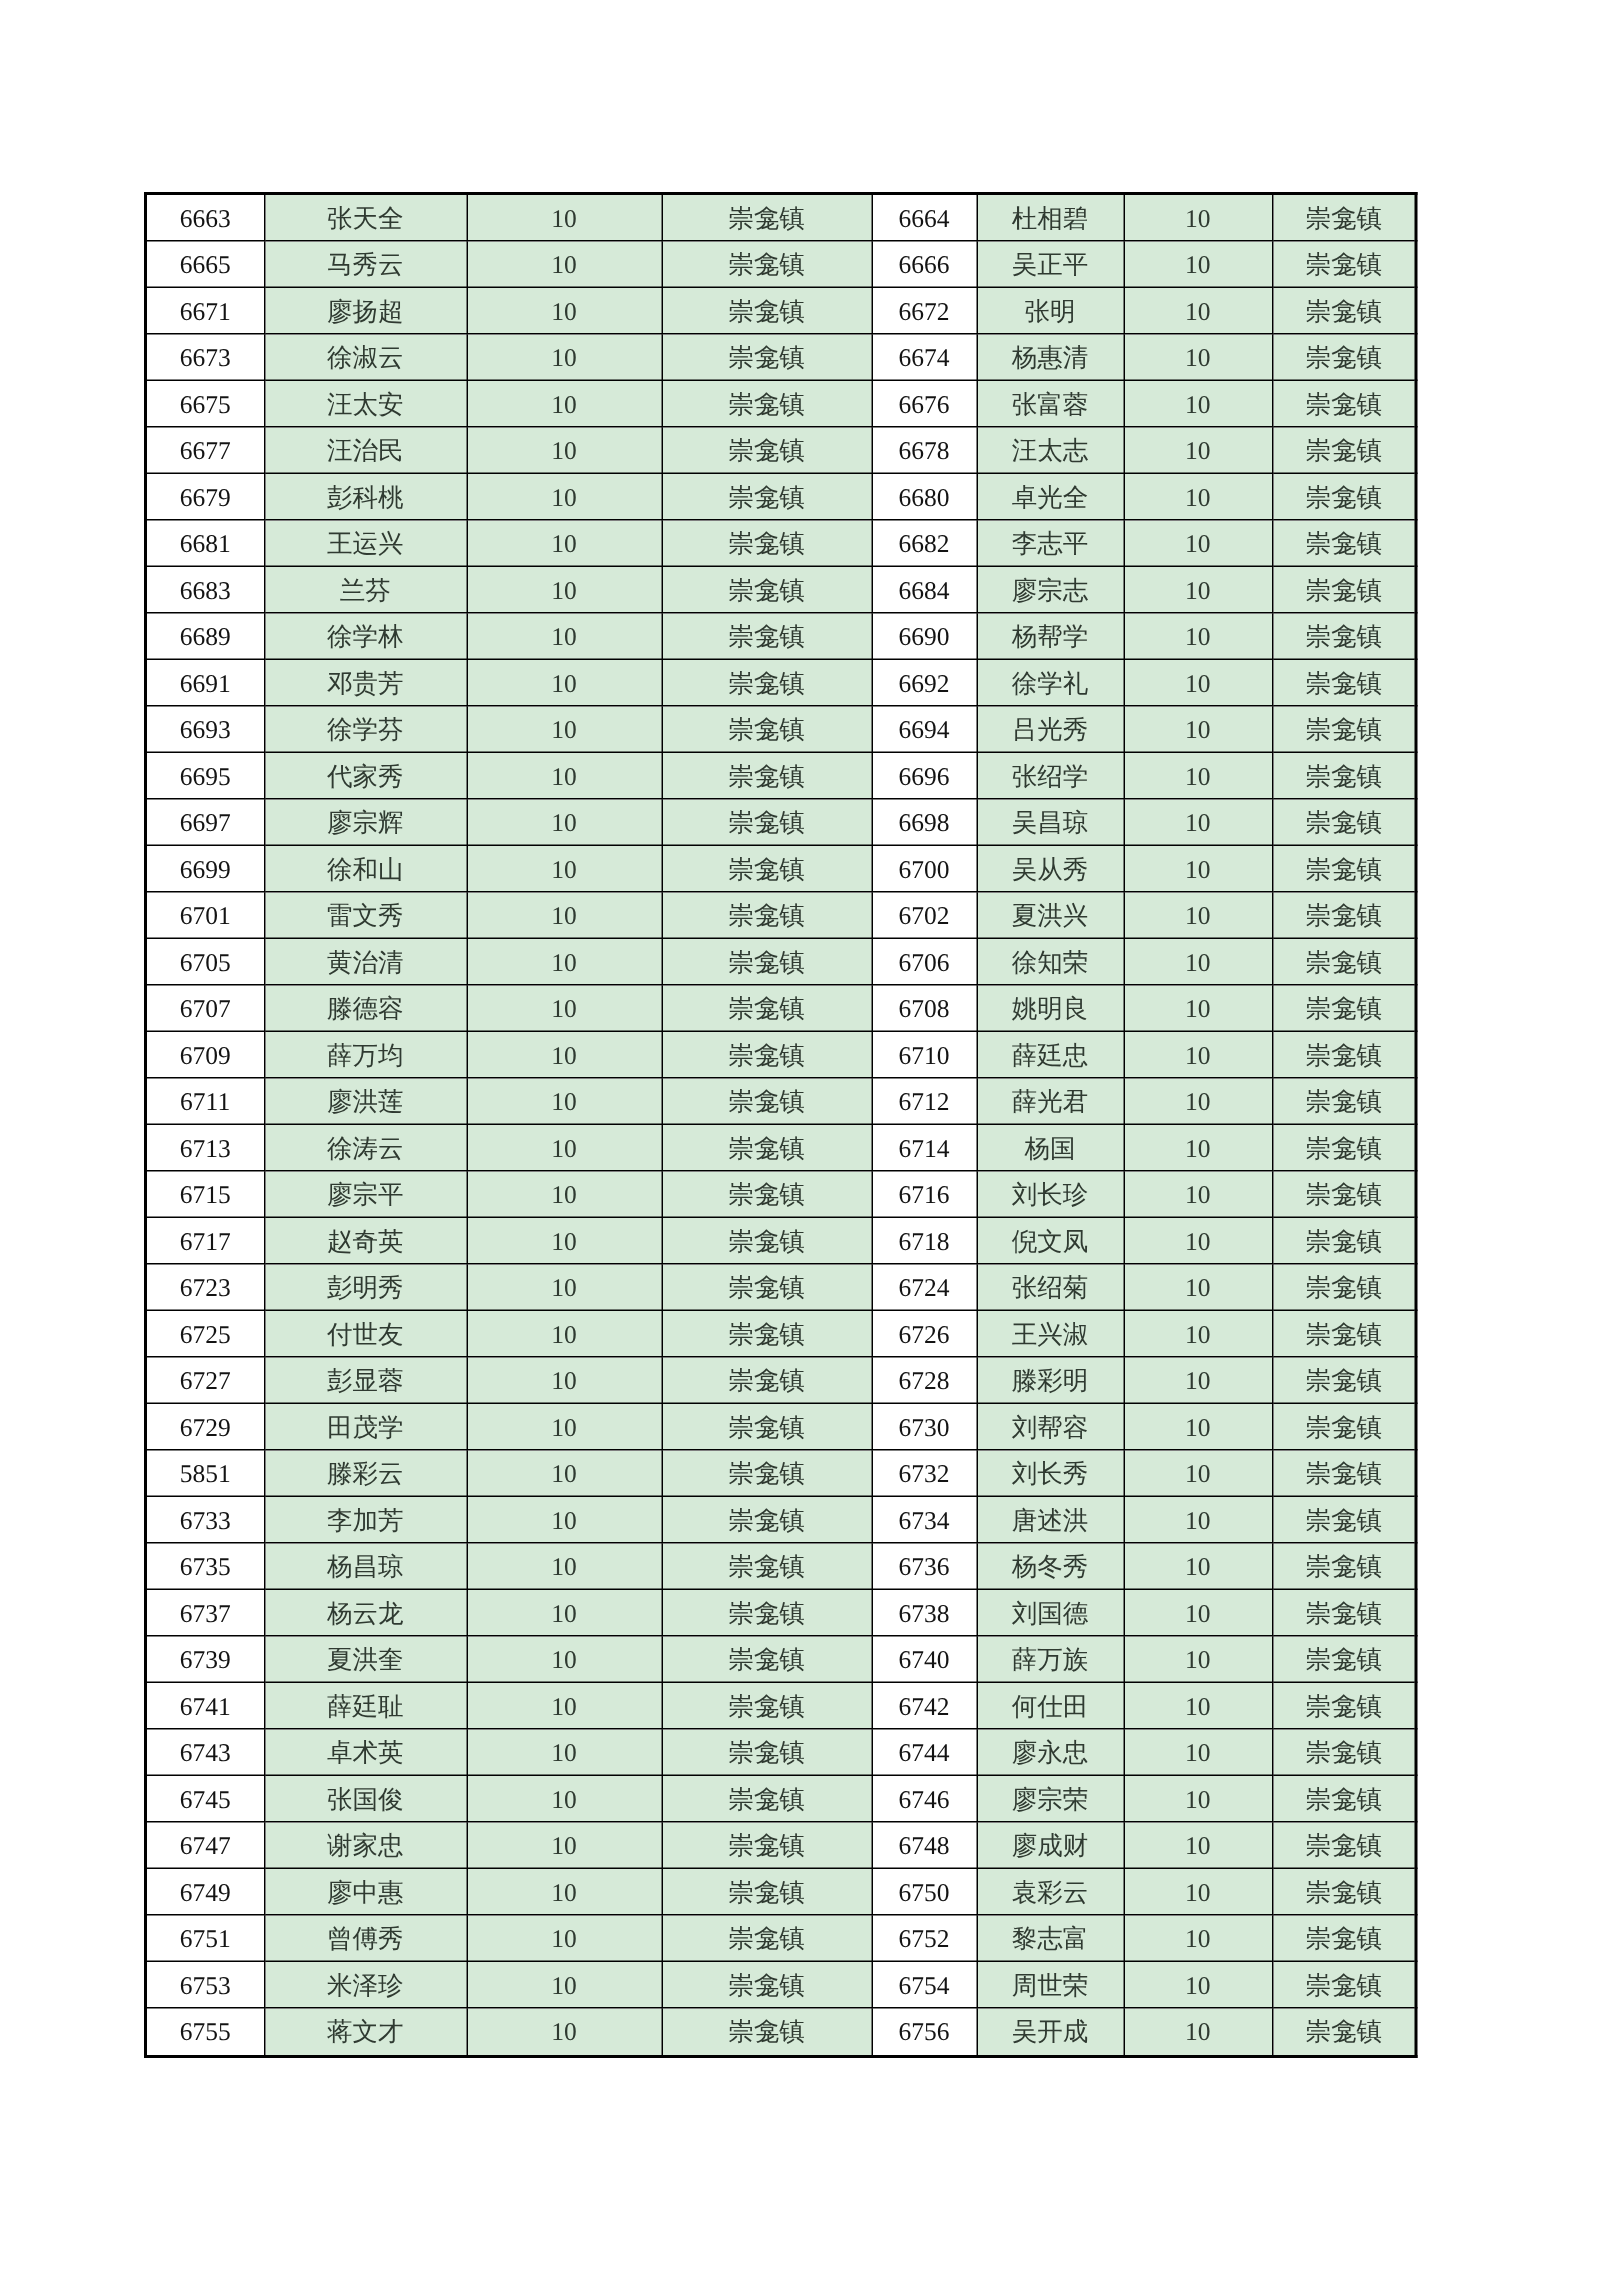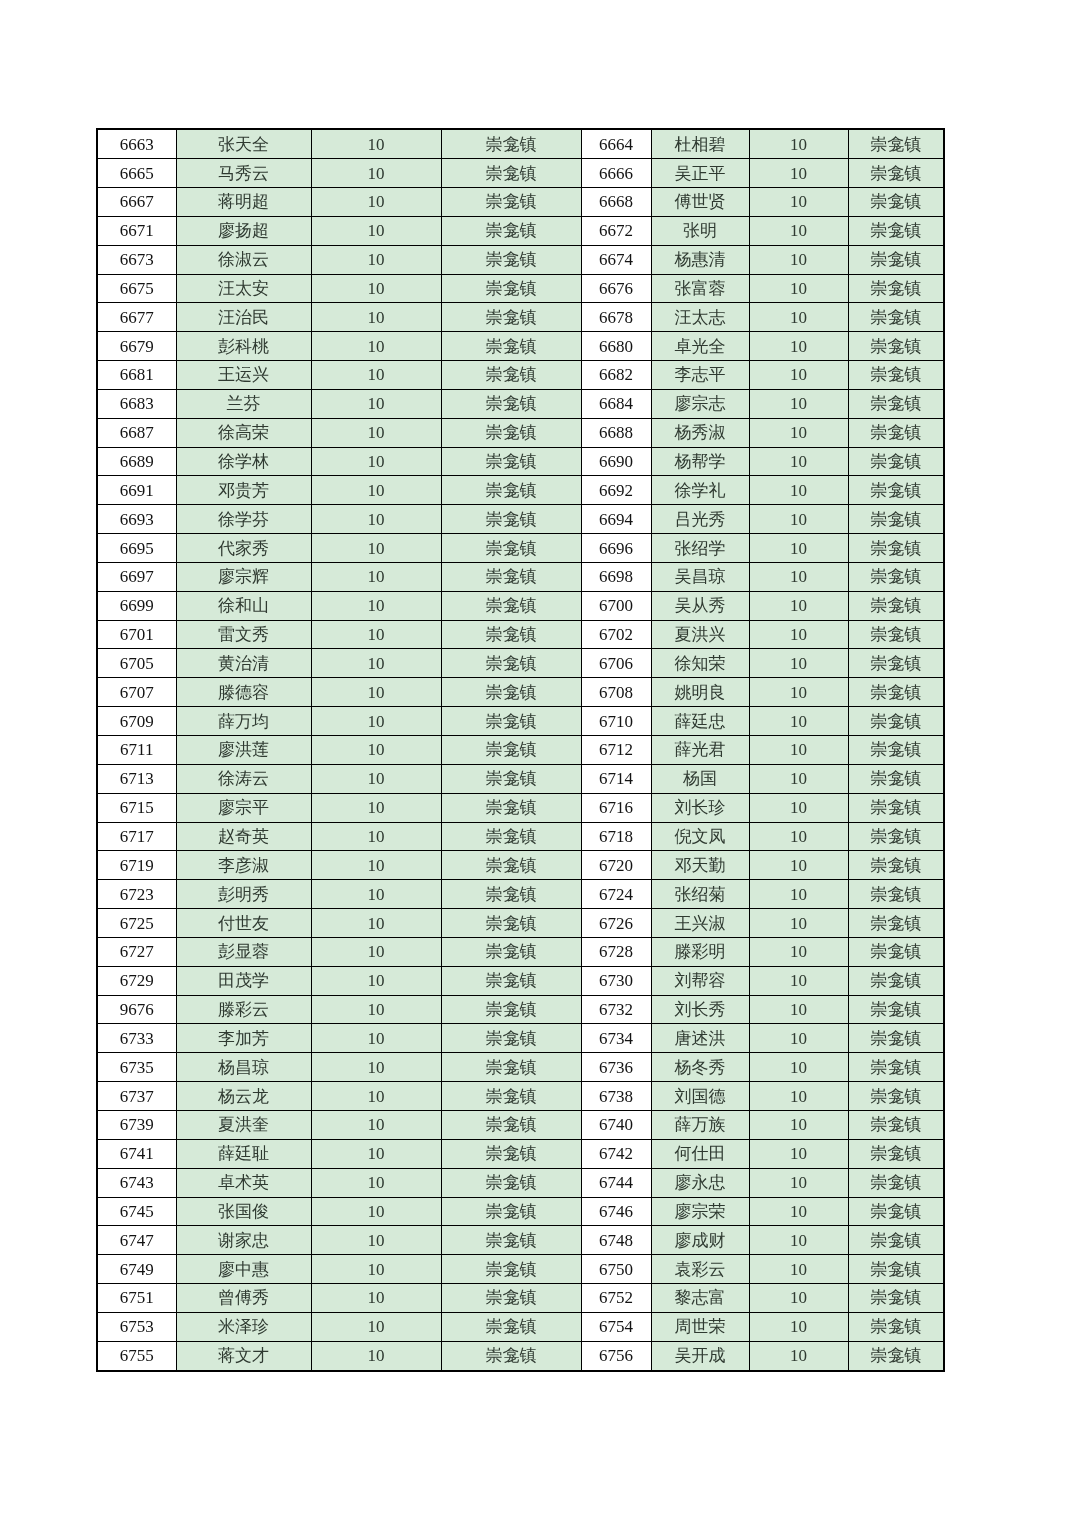--- a/index.html
+++ b/index.html
@@ -76,30 +76,20 @@
           <td class="cell-white">6665</td>
           <td class="cell-green">马秀云</td>
           <td class="cell-green">10</td>
           <td class="cell-green">崇龛镇</td>
           <td class="cell-white">6666</td>
           <td class="cell-green">吴正平</td>
           <td class="cell-green">10</td>
           <td class="cell-green">崇龛镇</td>
         </tr>
         <tr>
-          <td class="cell-white">6667</td>
-          <td class="cell-green">蒋明超</td>
-          <td class="cell-green">10</td>
-          <td class="cell-green">崇龛镇</td>
-          <td class="cell-white">6668</td>
-          <td class="cell-green">傅世贤</td>
-          <td class="cell-green">10</td>
-          <td class="cell-green">崇龛镇</td>
-        </tr>
-        <tr>
           <td class="cell-white">6671</td>
           <td class="cell-green">廖扬超</td>
           <td class="cell-green">10</td>
           <td class="cell-green">崇龛镇</td>
           <td class="cell-white">6672</td>
           <td class="cell-green">张明</td>
           <td class="cell-green">10</td>
           <td class="cell-green">崇龛镇</td>
         </tr>
         <tr>
@@ -156,30 +146,20 @@
           <td class="cell-white">6683</td>
           <td class="cell-green">兰芬</td>
           <td class="cell-green">10</td>
           <td class="cell-green">崇龛镇</td>
           <td class="cell-white">6684</td>
           <td class="cell-green">廖宗志</td>
           <td class="cell-green">10</td>
           <td class="cell-green">崇龛镇</td>
         </tr>
         <tr>
-          <td class="cell-white">6687</td>
-          <td class="cell-green">徐高荣</td>
-          <td class="cell-green">10</td>
-          <td class="cell-green">崇龛镇</td>
-          <td class="cell-white">6688</td>
-          <td class="cell-green">杨秀淑</td>
-          <td class="cell-green">10</td>
-          <td class="cell-green">崇龛镇</td>
-        </tr>
-        <tr>
           <td class="cell-white">6689</td>
           <td class="cell-green">徐学林</td>
           <td class="cell-green">10</td>
           <td class="cell-green">崇龛镇</td>
           <td class="cell-white">6690</td>
           <td class="cell-green">杨帮学</td>
           <td class="cell-green">10</td>
           <td class="cell-green">崇龛镇</td>
         </tr>
         <tr>
@@ -306,30 +286,20 @@
           <td class="cell-white">6717</td>
           <td class="cell-green">赵奇英</td>
           <td class="cell-green">10</td>
           <td class="cell-green">崇龛镇</td>
           <td class="cell-white">6718</td>
           <td class="cell-green">倪文凤</td>
           <td class="cell-green">10</td>
           <td class="cell-green">崇龛镇</td>
         </tr>
         <tr>
-          <td class="cell-white">6719</td>
-          <td class="cell-green">李彦淑</td>
-          <td class="cell-green">10</td>
-          <td class="cell-green">崇龛镇</td>
-          <td class="cell-white">6720</td>
-          <td class="cell-green">邓天勤</td>
-          <td class="cell-green">10</td>
-          <td class="cell-green">崇龛镇</td>
-        </tr>
-        <tr>
           <td class="cell-white">6723</td>
           <td class="cell-green">彭明秀</td>
           <td class="cell-green">10</td>
           <td class="cell-green">崇龛镇</td>
           <td class="cell-white">6724</td>
           <td class="cell-green">张绍菊</td>
           <td class="cell-green">10</td>
           <td class="cell-green">崇龛镇</td>
         </tr>
         <tr>
@@ -356,21 +326,21 @@
           <td class="cell-white">6729</td>
           <td class="cell-green">田茂学</td>
           <td class="cell-green">10</td>
           <td class="cell-green">崇龛镇</td>
           <td class="cell-white">6730</td>
           <td class="cell-green">刘帮容</td>
           <td class="cell-green">10</td>
           <td class="cell-green">崇龛镇</td>
         </tr>
         <tr>
-          <td class="cell-white">9676</td>
+          <td class="cell-white">5851</td>
           <td class="cell-green">滕彩云</td>
           <td class="cell-green">10</td>
           <td class="cell-green">崇龛镇</td>
           <td class="cell-white">6732</td>
           <td class="cell-green">刘长秀</td>
           <td class="cell-green">10</td>
           <td class="cell-green">崇龛镇</td>
         </tr>
         <tr>
           <td class="cell-white">6733</td>

